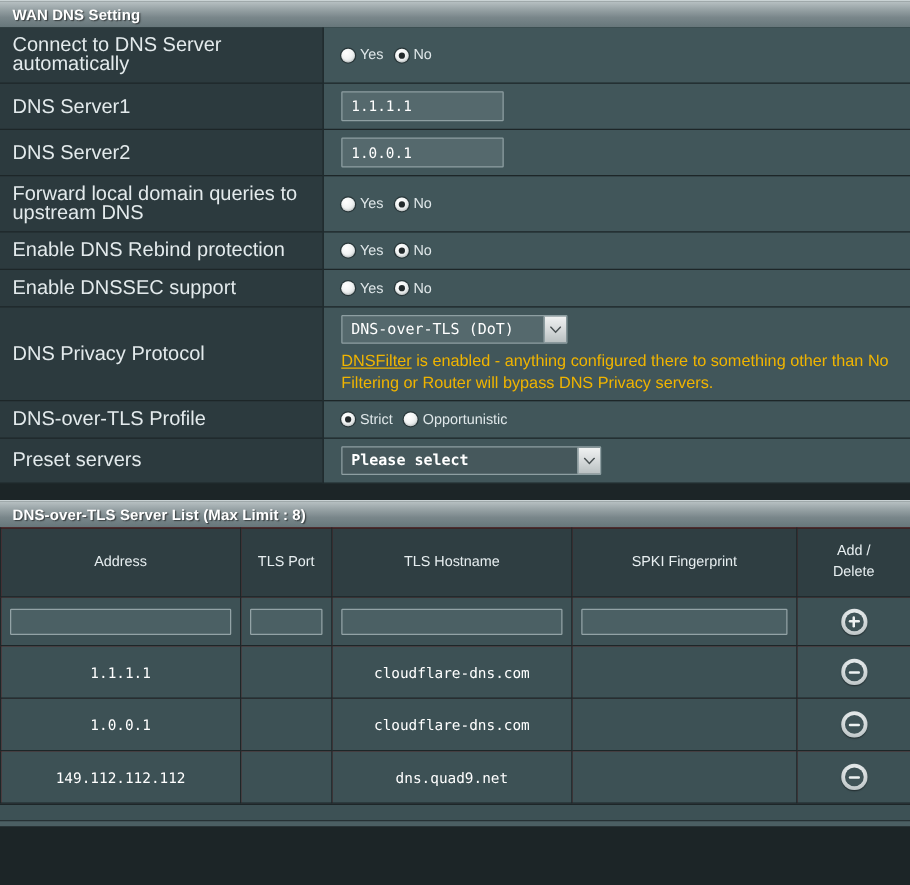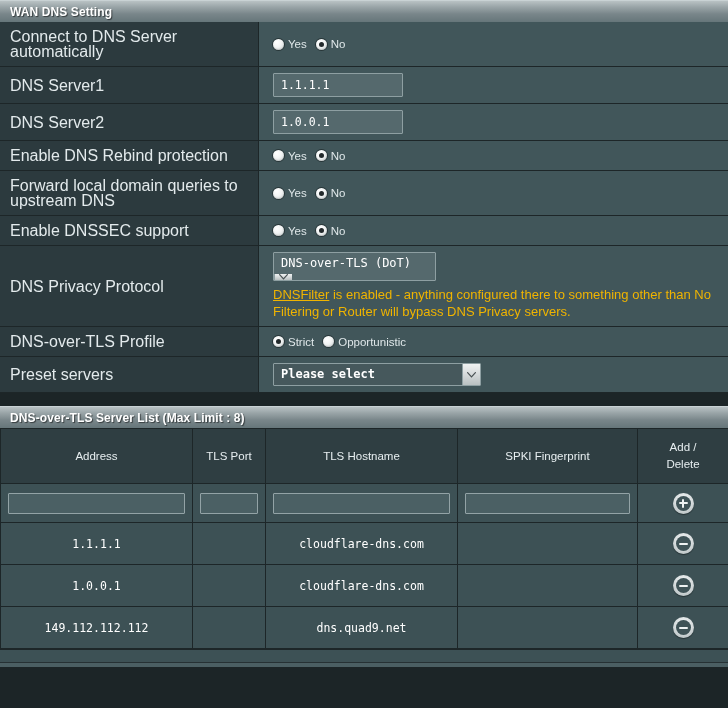--- a/index.html
+++ b/index.html
@@ -122,21 +122,21 @@
   }
   .sel .sel-arrow {
     width: 17px;
     background: linear-gradient(to bottom, #f0f2f2 0%, #d6dadb 50%, #b9c0c1 100%);
     border-left: 1px solid #8e9fa2;
     display: flex;
     align-items: center;
     justify-content: center;
   }
   .sel .sel-arrow svg { display: block; }
-  .sel.protocol { background: #55696d; flex-direction: column; }
+  .sel.protocol { background: #55696d; }
   .sel.protocol .sel-txt { min-width: 148px; }
   .sel.preset { background: #46585c; font-weight: bold; }
   .sel.preset .sel-txt { width: 175px; }
 
   
   .note {
     color: #f0b400;
     font-size: 13px;
     line-height: 17px;
     margin-top: 5px;
@@ -259,37 +259,37 @@
       </tr>
 
       <tr>
         <td class="lbl">DNS Server2</td>
         <td class="val">
           <input class="txt ip" type="text" value="1.0.0.1" style="">
         </td>
       </tr>
 
       <tr>
-        <td class="lbl">Enable DNS Rebind protection</td>
+        <td class="lbl">Forward local domain queries to upstream DNS</td>
         <td class="val">
           <div class="radio-group">
             <label class="radio-opt">
               <span class="rdo"></span>
               <span class="rdo-lbl">Yes</span>
             </label>
             <label class="radio-opt">
               <span class="rdo on"></span>
               <span class="rdo-lbl">No</span>
             </label>
           </div>
         </td>
       </tr>
 
       <tr>
-        <td class="lbl">Forward local domain queries to upstream DNS</td>
+        <td class="lbl">Enable DNS Rebind protection</td>
         <td class="val">
           <div class="radio-group">
             <label class="radio-opt">
               <span class="rdo"></span>
               <span class="rdo-lbl">Yes</span>
             </label>
             <label class="radio-opt">
               <span class="rdo on"></span>
               <span class="rdo-lbl">No</span>
             </label>

